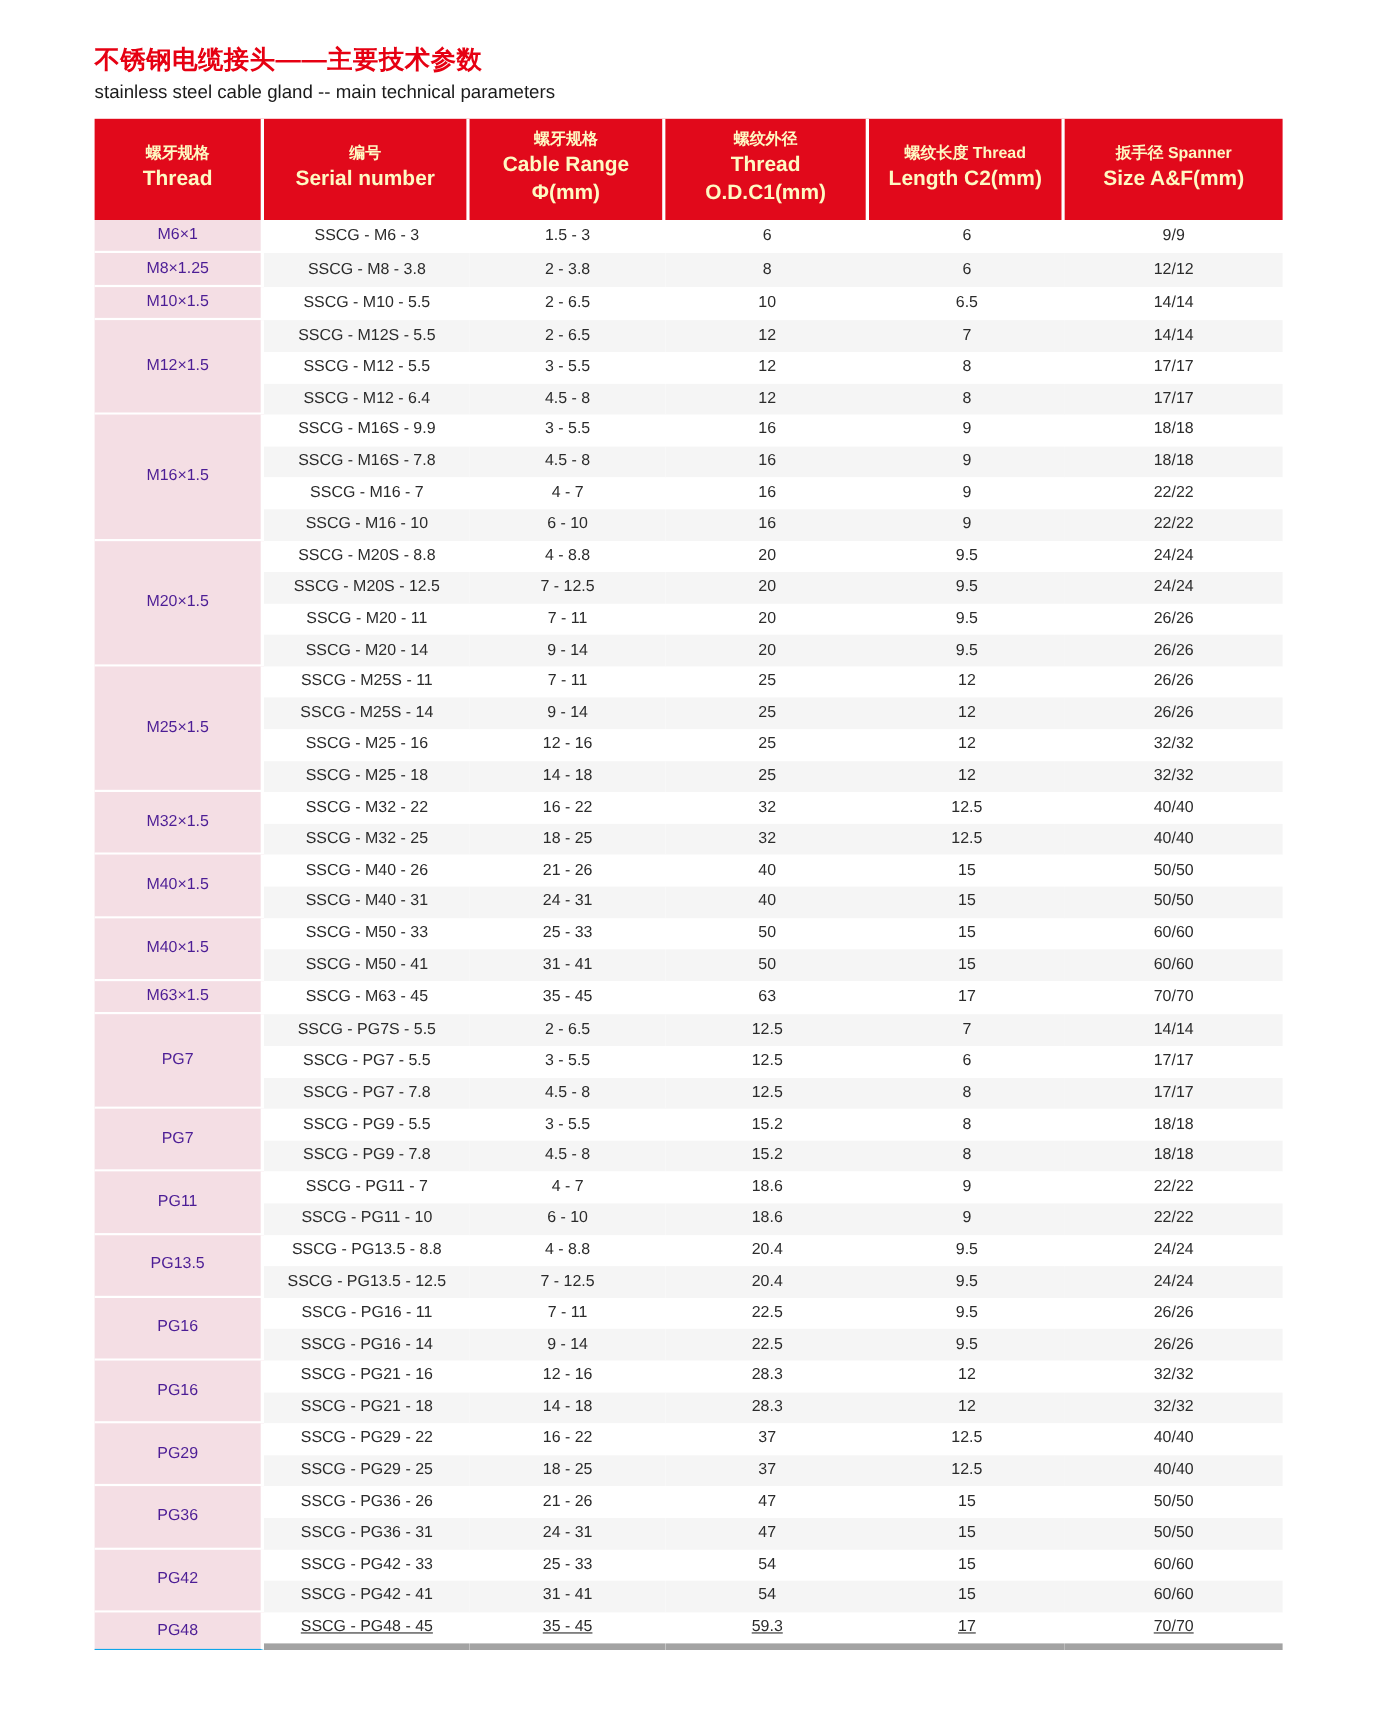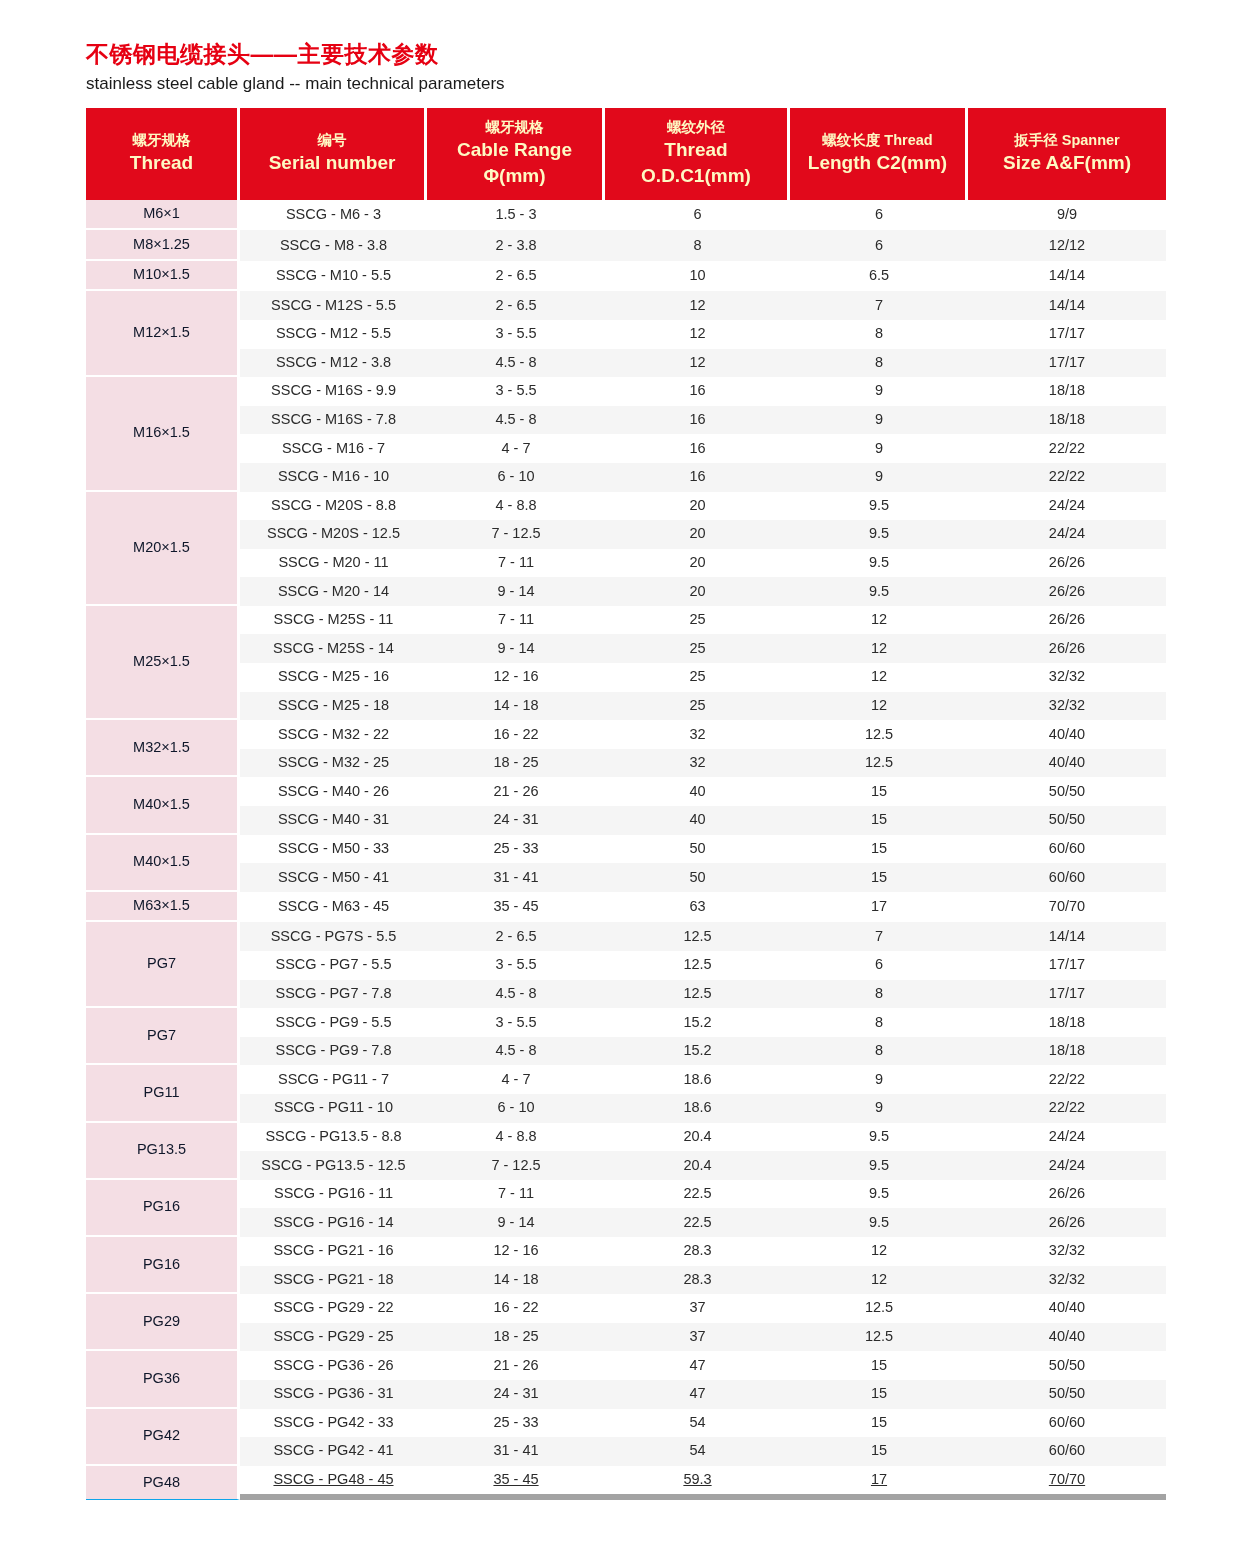--- a/index.html
+++ b/index.html
@@ -92,21 +92,21 @@
     vertical-align: middle;
     line-height: 1.1;
     white-space: nowrap;
   }
 
   
   td.thread-cell {
     background: #f4dee4;
     border-bottom: 2px solid #ffffff;
     border-right: 3px solid #ffffff;
-    color: #0f172a;
+    color: #4c1d95;
   }
 
   
   tr.odd td.data { background: #ffffff; }
   tr.even td.data { background: #f5f5f5; }
 
   tbody tr.last-row td.data { border-bottom: 6px solid #a3a3a3; text-decoration: underline; }
   tbody tr.last-row td.thread-cell { border-bottom: 1px solid #0ea5e9; }
 </style>
 </head>
@@ -188,21 +188,21 @@
           <td class="data">14/14</td>
         </tr>
         <tr class="odd">
           <td class="data">SSCG - M12 - 5.5</td>
           <td class="data">3 - 5.5</td>
           <td class="data">12</td>
           <td class="data">8</td>
           <td class="data">17/17</td>
         </tr>
         <tr class="even">
-          <td class="data">SSCG - M12 - 3.8</td>
+          <td class="data">SSCG - M12 - 6.4</td>
           <td class="data">4.5 - 8</td>
           <td class="data">12</td>
           <td class="data">8</td>
           <td class="data">17/17</td>
         </tr>
         <tr class="odd">
           <td class="thread-cell" rowspan="4">M16×1.5</td>
           <td class="data">SSCG - M16S - 9.9</td>
           <td class="data">3 - 5.5</td>
           <td class="data">16</td>

